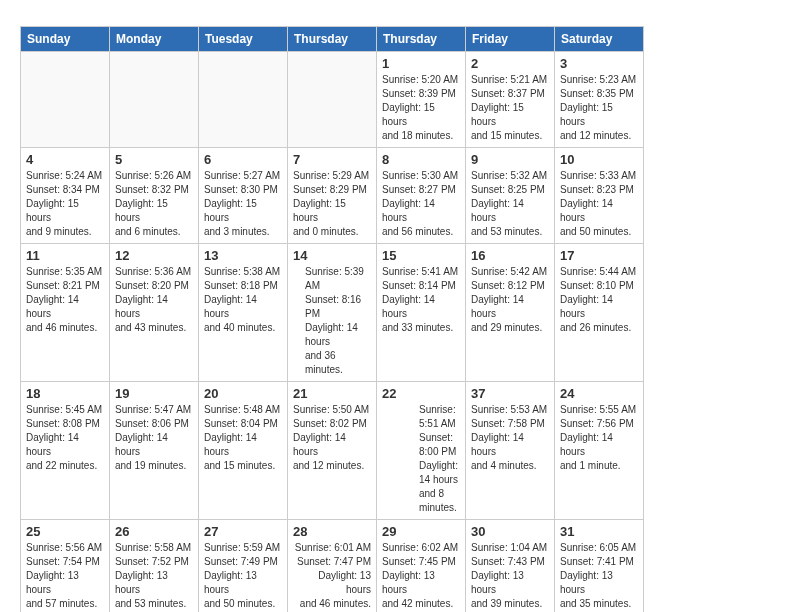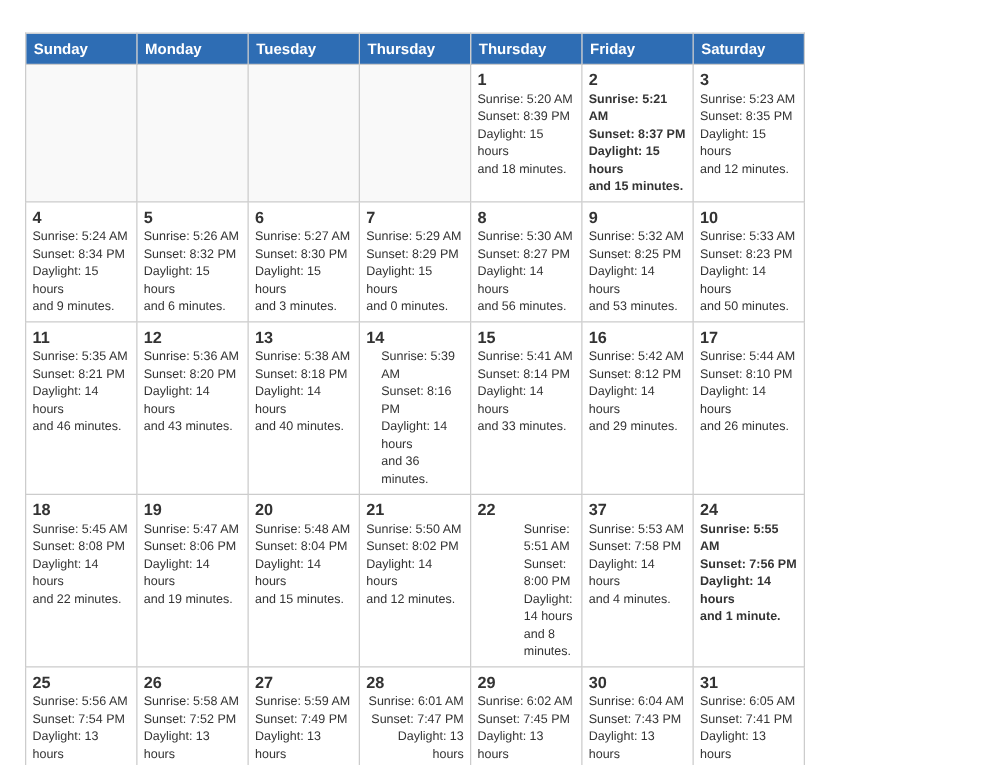--- a/index.html
+++ b/index.html
@@ -113,21 +113,21 @@
           <td class="empty"></td>
           <td>
             <div class="day-num">1</div>
             <div class="day-info" style="white-space: pre-line;">Sunrise: 5:20 AM
 Sunset: 8:39 PM
 Daylight: 15 hours
 and 18 minutes.</div>
           </td>
           <td>
             <div class="day-num">2</div>
-            <div class="day-info" style="white-space: pre-line; font-weight: bold;">Sunrise: 5:21 AM
+            <div class="day-info" style="white-space: pre-line;">Sunrise: 5:21 AM
 Sunset: 8:37 PM
 Daylight: 15 hours
 and 15 minutes.</div>
           </td>
           <td>
             <div class="day-num">3</div>
             <div class="day-info" style="white-space: pre-line;">Sunrise: 5:23 AM
 Sunset: 8:35 PM
 Daylight: 15 hours
 and 12 minutes.</div>
@@ -273,21 +273,21 @@
           </td>
           <td>
             <div class="day-num">37</div>
             <div class="day-info" style="white-space: pre-line;">Sunrise: 5:53 AM
 Sunset: 7:58 PM
 Daylight: 14 hours
 and 4 minutes.</div>
           </td>
           <td>
             <div class="day-num">24</div>
-            <div class="day-info" style="white-space: pre-line; font-weight: bold;">Sunrise: 5:55 AM
+            <div class="day-info" style="white-space: pre-line;">Sunrise: 5:55 AM
 Sunset: 7:56 PM
 Daylight: 14 hours
 and 1 minute.</div>
           </td>
         </tr>
         <tr>
           <td>
             <div class="day-num">25</div>
             <div class="day-info" style="white-space: pre-line;">Sunrise: 5:56 AM
 Sunset: 7:54 PM
@@ -317,21 +317,21 @@
           </td>
           <td>
             <div class="day-num">29</div>
             <div class="day-info" style="white-space: pre-line;">Sunrise: 6:02 AM
 Sunset: 7:45 PM
 Daylight: 13 hours
 and 42 minutes.</div>
           </td>
           <td>
             <div class="day-num">30</div>
-            <div class="day-info" style="white-space: pre-line;">Sunrise: 6:04 AM
+            <div class="day-info" style="white-space: pre-line;">Sunrise: 1:04 AM
 Sunset: 7:43 PM
 Daylight: 13 hours
 and 39 minutes.</div>
           </td>
           <td>
             <div class="day-num">31</div>
             <div class="day-info" style="white-space: pre-line;">Sunrise: 6:05 AM
 Sunset: 7:41 PM
 Daylight: 13 hours
 and 35 minutes.</div>

